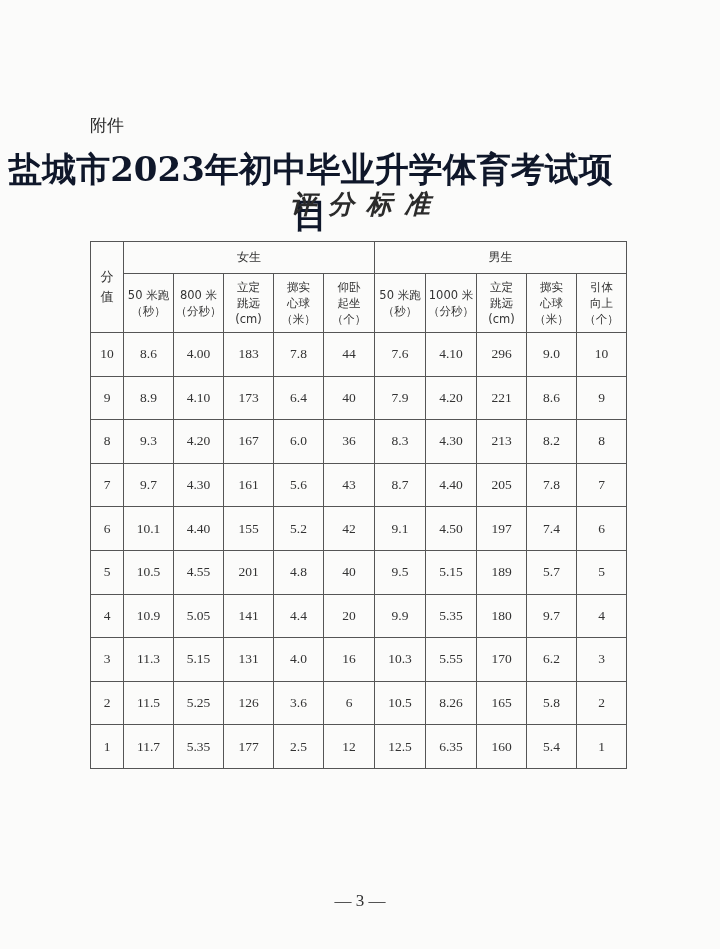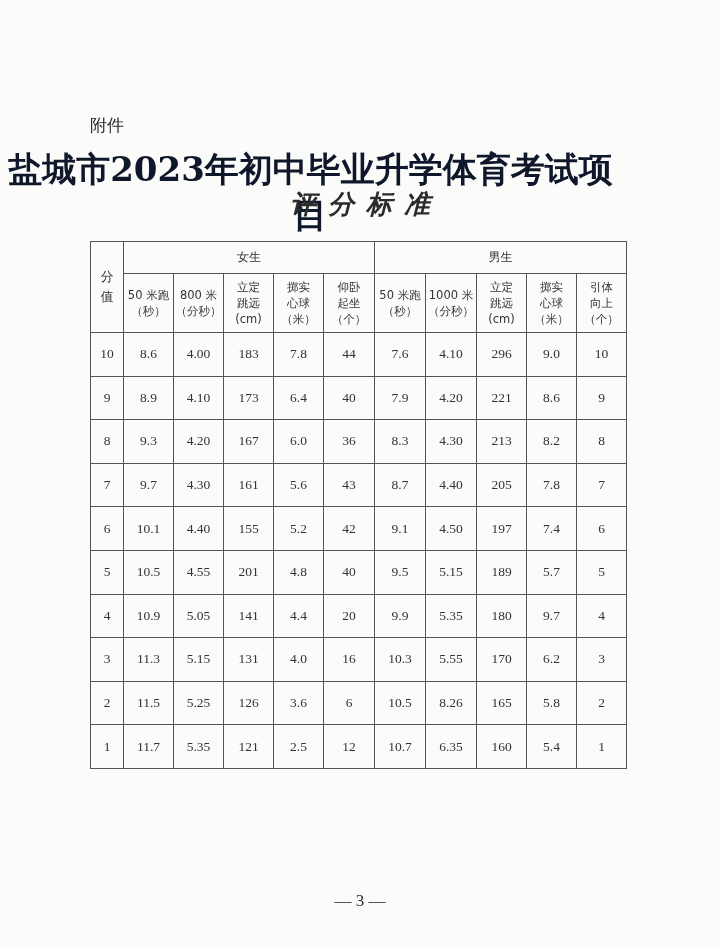--- a/index.html
+++ b/index.html
@@ -246,24 +246,24 @@
         <td class="cell">10.5</td>
         <td class="cell">8.26</td>
         <td class="cell">165</td>
         <td class="cell">5.8</td>
         <td class="cell">2</td>
       </tr>
       <tr>
         <td class="cell">1</td>
         <td class="cell">11.7</td>
         <td class="cell">5.35</td>
-        <td class="cell">121</td>
+        <td class="cell">177</td>
         <td class="cell">2.5</td>
         <td class="cell">12</td>
-        <td class="cell">10.7</td>
+        <td class="cell">12.5</td>
         <td class="cell">6.35</td>
         <td class="cell">160</td>
         <td class="cell">5.4</td>
         <td class="cell">1</td>
       </tr>
     </tbody>
 </table>
 
 <div class="page-number">— 3 —</div>
 

